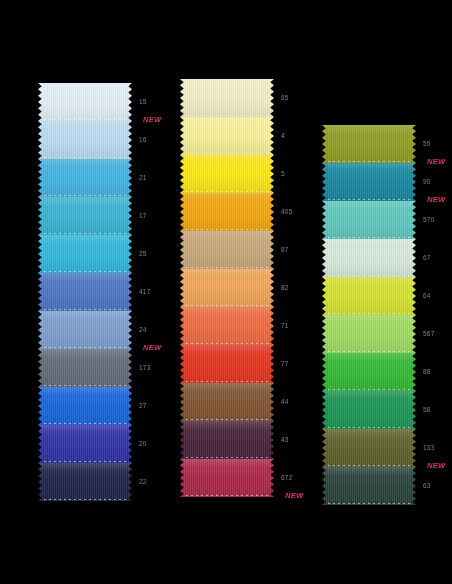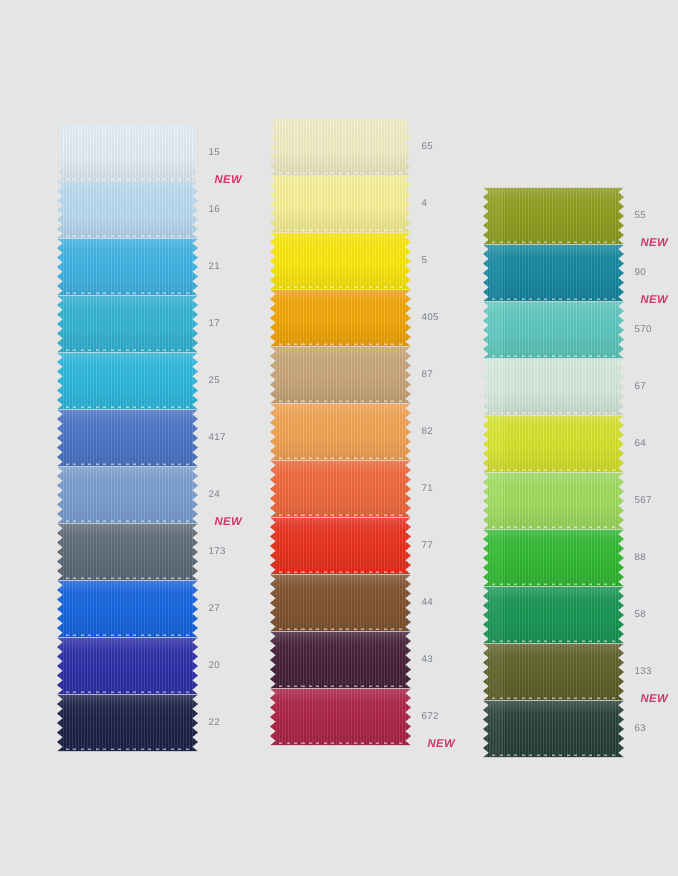--- a/index.html
+++ b/index.html
@@ -13,21 +13,21 @@
     position: relative;
     overflow: hidden;
     font-family: "Liberation Sans", sans-serif;
   }
 
   #sheet {
     position: absolute;
     left: 0; top: 0;
     width: 452px;
     height: 584px;
-    background: #e5e5e5;
+    background: #000000;
   }
 
   .column {
     position: absolute;
   }
 
   .swatch-row {
     position: relative;
     width: 100%;
   }

